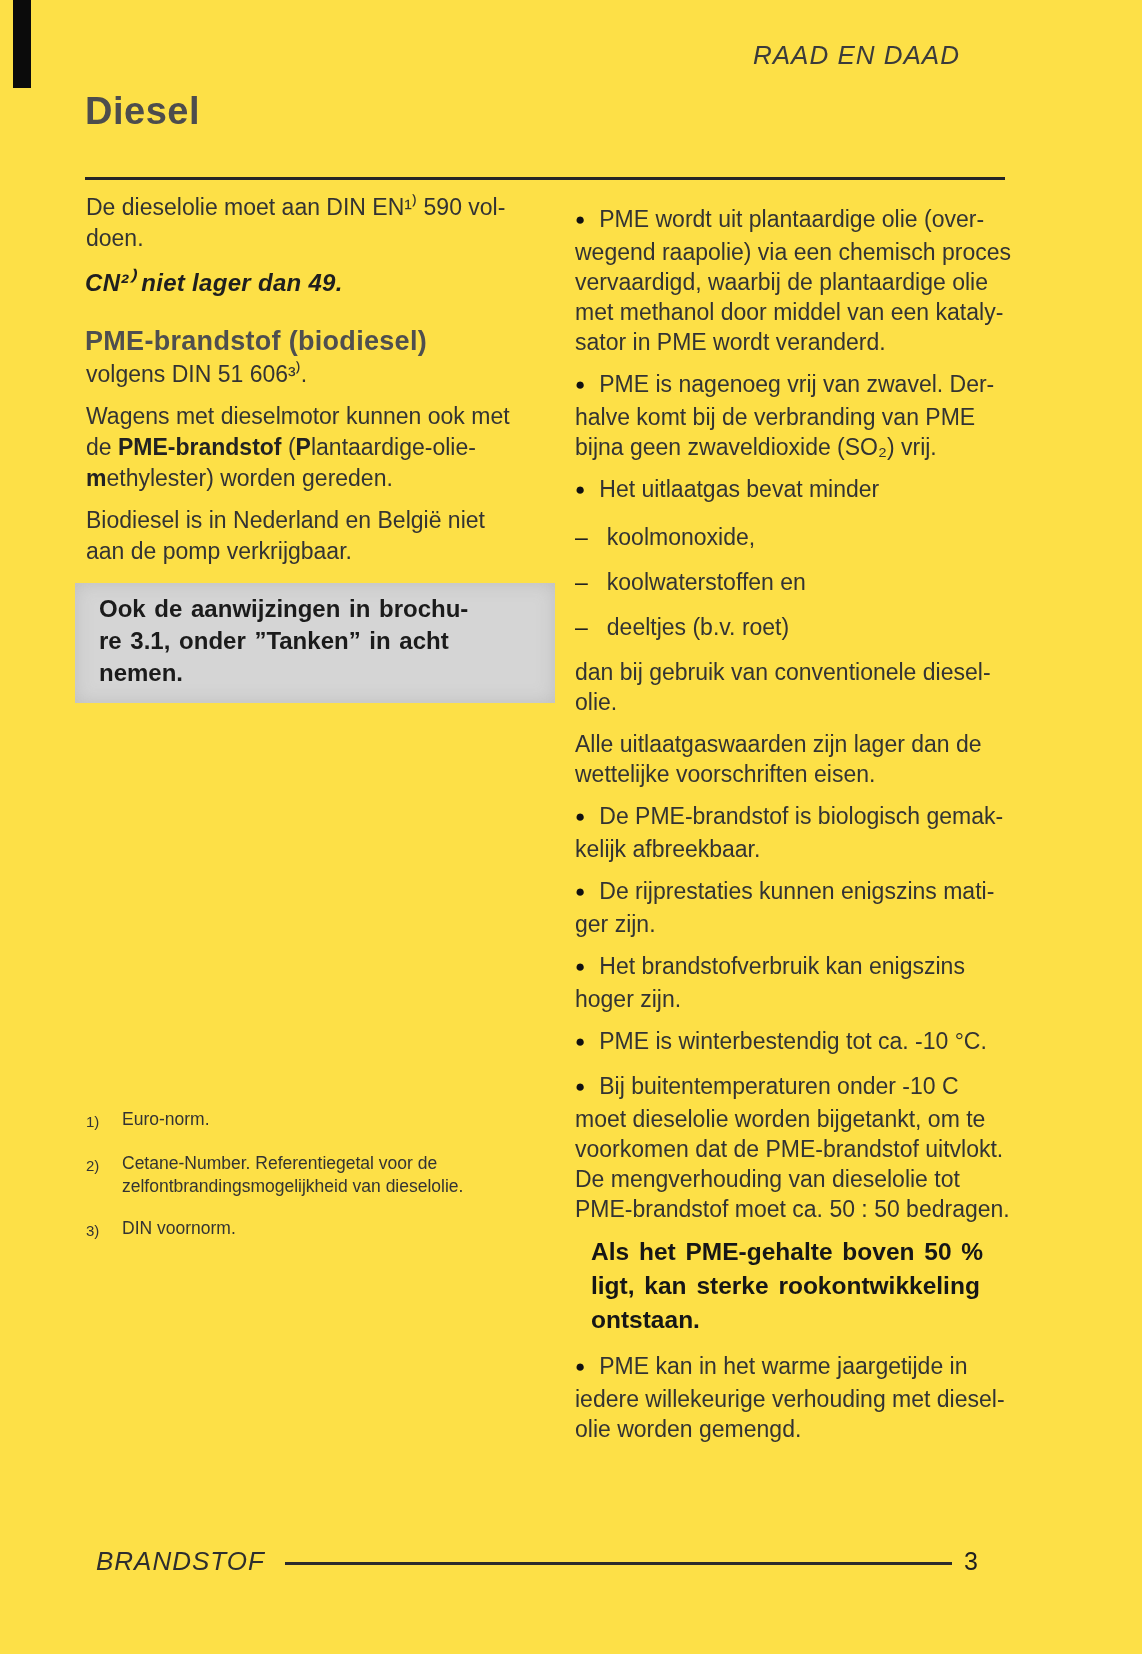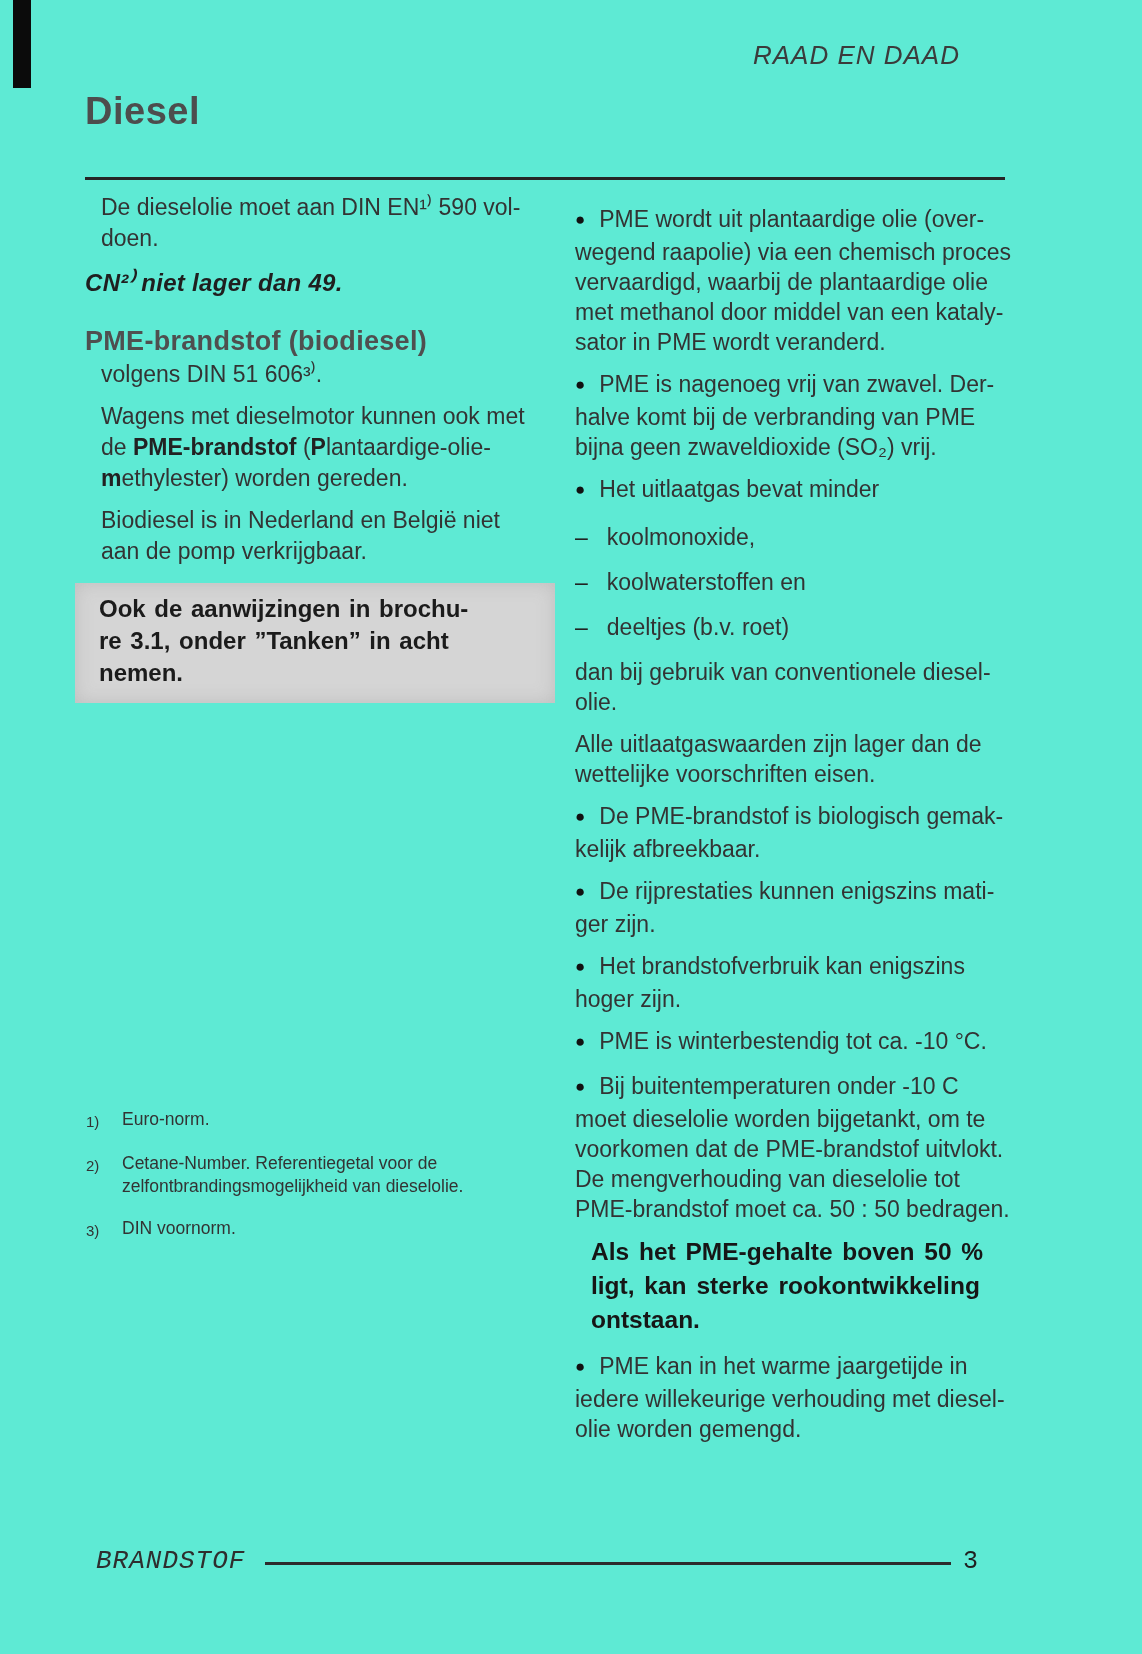--- a/index.html
+++ b/index.html
@@ -1,20 +1,20 @@
 <!DOCTYPE html>
 <html><head>
 <meta charset="utf-8">
 <style>
   html, body { margin: 0; padding: 0; background: #ffffff; }
   .page {
     position: relative;
     width: 1142px;
     height: 1654px;
-    background: #5eead4;
+    background: #fde047;
     font-family: "Liberation Sans", sans-serif;
     color: #343434;
     overflow: hidden;
   }
   .scan-bar {
     position: absolute;
     left: 13px; top: 0;
     width: 18px; height: 88px;
     background: #0b0b0b;
   }
@@ -47,21 +47,21 @@
     top: 192px; left: 85px; width: 950px;
     display: flex;
     gap: 30px;
   }
   .col { width: 460px; }
 
   .para {
     font-size: 23px;
     line-height: 31px;
     white-space: pre-line;
-    margin: 0 0 11px 16px;
+    margin: 0 0 11px 1px;
     color: #333333;
   }
   .cn-note {
     font-weight: bold;
     font-size: 24px;
     color: #1f1f1f;
     margin: 10px 0 28px 0;
     letter-spacing: 0.3px;
     font-style: italic;
   }
@@ -125,21 +125,20 @@
     word-spacing: 3px;
     margin: 4px 0 14px 16px;
   }
   b { color: #222222; }
 
   .footer {
     position: absolute;
     left: 96px; top: 1546px; width: 882px;
     display: flex;
     align-items: center;
-    font-family: Liberation Mono, monospace;
   }
   .footer-label {
     font-style: italic;
     font-size: 26px;
     color: #2e2e2e;
     letter-spacing: 1px;
     flex: none;
   }
   .footer-rule {
     flex: 1;

